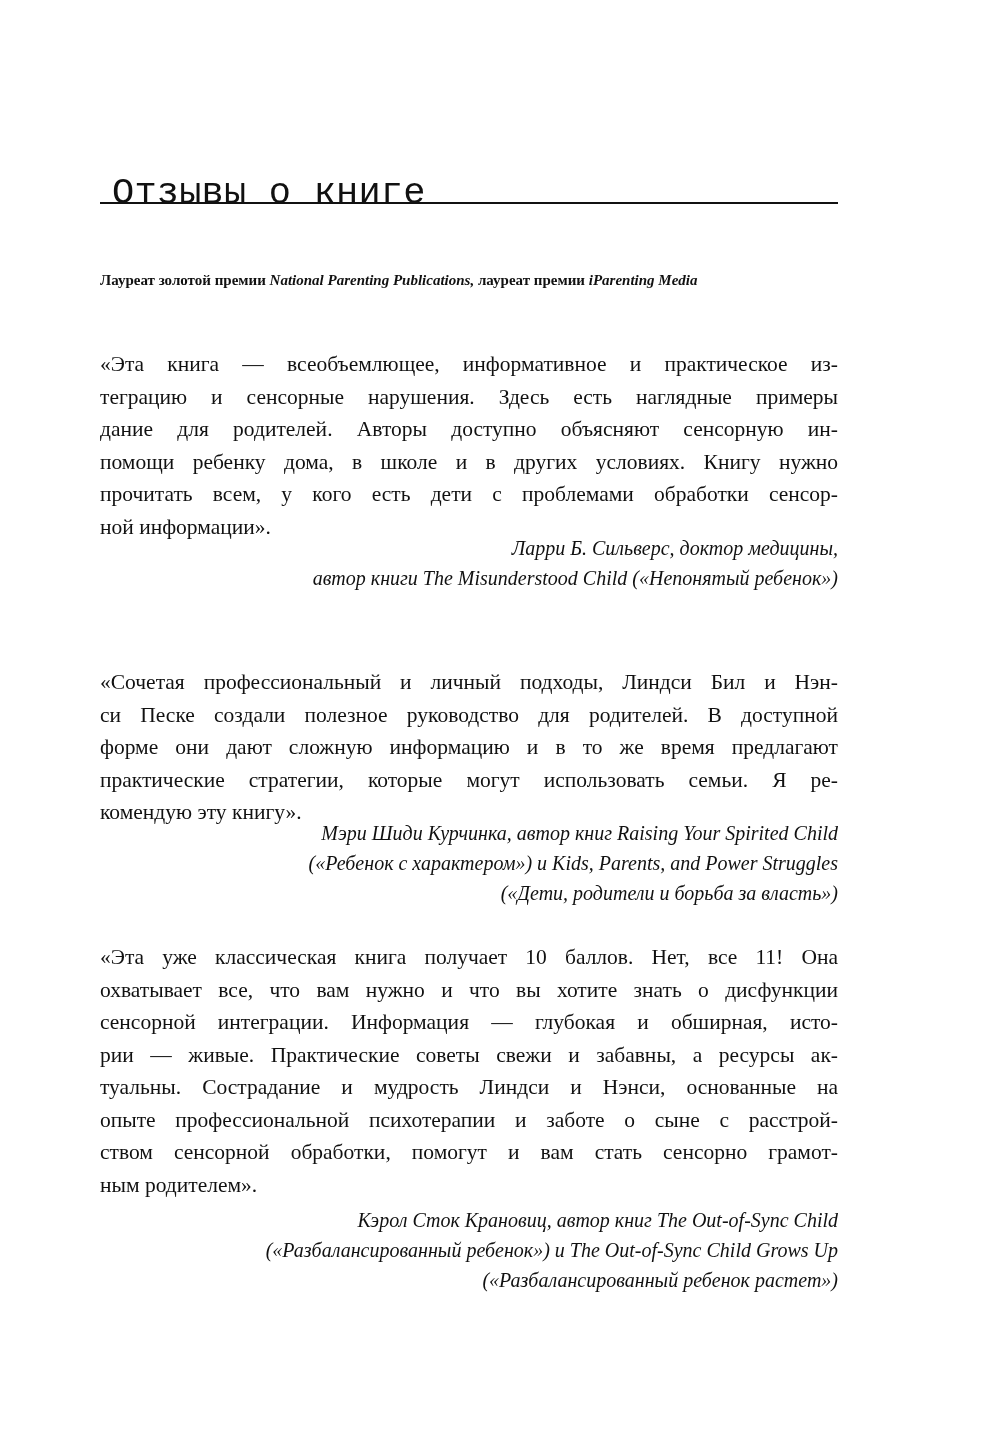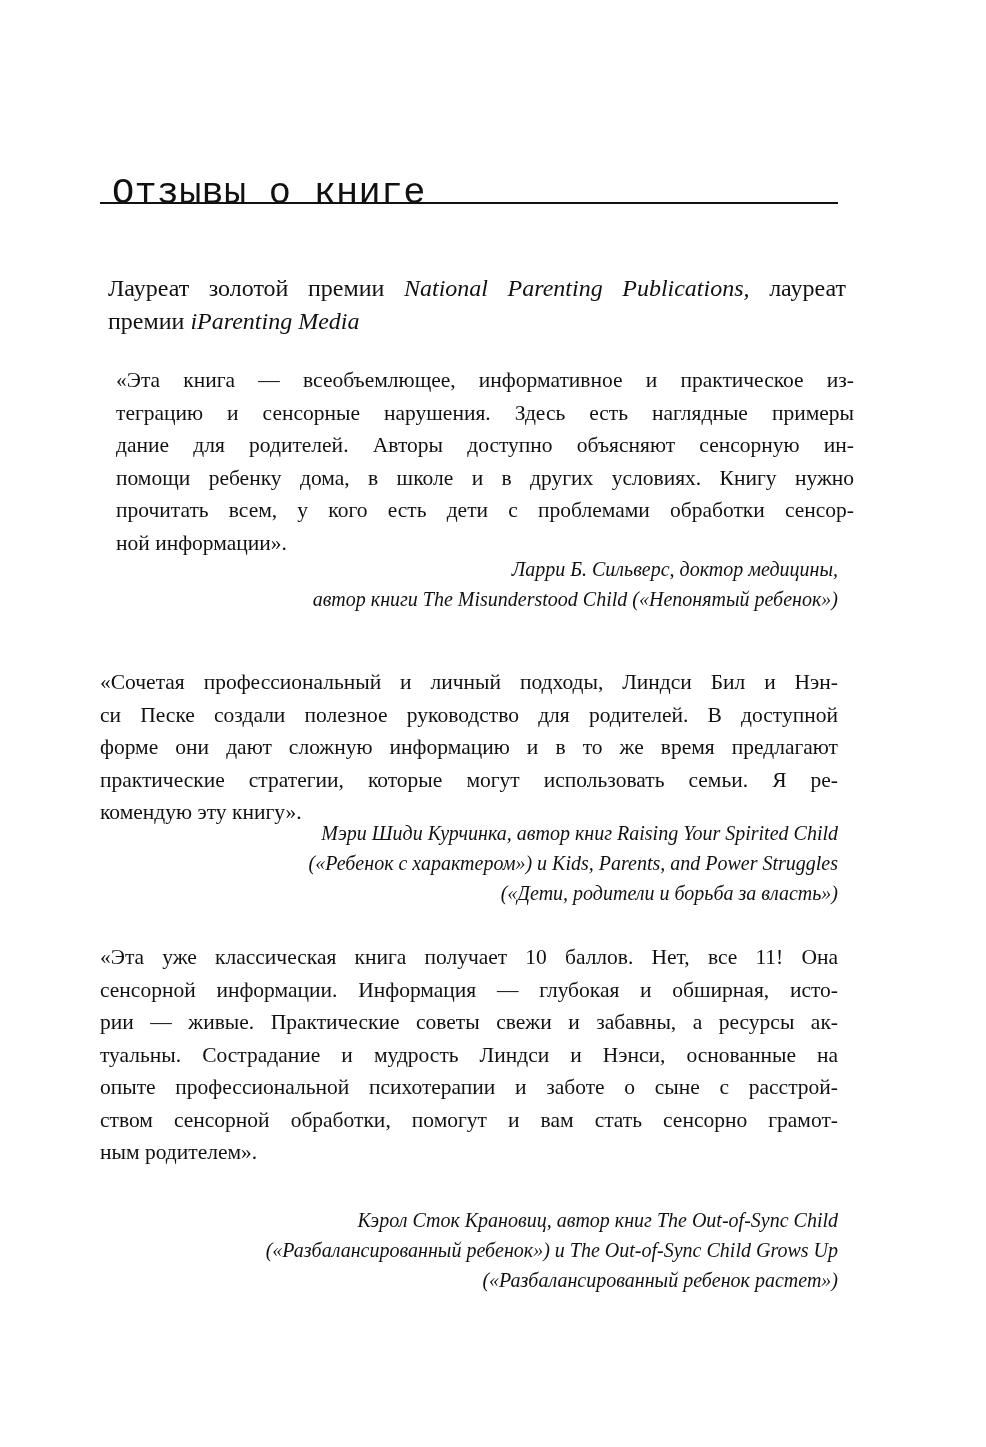--- a/index.html
+++ b/index.html
@@ -6,38 +6,38 @@
   body { width: 986px; height: 1447px; position: relative; overflow: hidden; color: #111111; }
   .page { position: absolute; left: 100px; top: 0; width: 738px; }
   .title {
     position: absolute; left: 0; top: 160px;
     font-family: Liberation Mono, monospace; font-size: 37px; line-height: 42px;
     font-weight: normal; margin: 12px; letter-spacing: 0.2px;
   }
   .rule { position: absolute; left: 0; top: 202px; width: 738px; height: 2px; background: #111111; }
   .award {
     position: absolute; left: 0; top: 264px; width: 738px;
-    font-family: "Liberation Serif", serif; font-weight: normal; font-size: 24px; line-height: 33px;
-    text-align: justify; text-align-last: left; margin: 8px;
+    font-family: "Liberation Serif", serif; font-weight: bold; font-size: 15px; line-height: 33px;
+    text-align: justify; text-align-last: left; margin: 0;
   }
   .quote {
     position: absolute; left: 0; width: 738px;
     font-family: "Liberation Serif", serif; font-size: 21.5px; line-height: 32.5px;
     margin: 0;
   }
   .quote .line { display: block; text-align: justify; text-align-last: justify; white-space: nowrap; height: 32.5px; }
   .quote .line.last { text-align-last: left; }
   .attr {
     position: absolute; left: 0; width: 738px;
     font-family: "Liberation Serif", serif; font-style: italic; font-size: 20px; line-height: 30px;
     text-align: right; margin: 0;
   }
   .attr .line { display: block; white-space: nowrap; }
-  .q1 { top: 364px; margin-left: 16px; }
-  .a1 { top: 554px; font-style: italic; }
+  .q1 { top: 348px; }
+  .a1 { top: 533px; font-style: italic; }
   .q2 { top: 666px; }
   .a2 { top: 818px; }
   .q3 { top: 941px; }
   .a3 { top: 1205px; }
 </style>
 </head>
 <body>
 
 <div class="page">
   <h1 class="title">Отзывы о книге</h1>
@@ -68,21 +68,22 @@
     <span class="line last">комендую эту книгу».</span>
   </div>
   <div class="attr a2">
     <span class="line">Мэри Шиди Курчинка, автор книг Raising Your Spirited Child</span>
     <span class="line">(«Ребенок с характером») и Kids, Parents, and Power Struggles</span>
     <span class="line">(«Дети, родители и борьба за власть»)</span>
   </div>
 
   <div class="quote q3">
     <span class="line">«Эта уже классическая книга получает 10 баллов. Нет, все 11! Она</span>
-    <span class="line">сенсорной информации. Информация — глубокая и обширная, исто-</span>
+    <span class="line">охватывает все, что вам нужно и что вы хотите знать о дисфункции</span>
+    <span class="line">сенсорной интеграции. Информация — глубокая и обширная, исто-</span>
     <span class="line">рии — живые. Практические советы свежи и забавны, а ресурсы ак-</span>
     <span class="line">туальны. Сострадание и мудрость Линдси и Нэнси, основанные на</span>
     <span class="line">опыте профессиональной психотерапии и заботе о сыне с расстрой-</span>
     <span class="line">ством сенсорной обработки, помогут и вам стать сенсорно грамот-</span>
     <span class="line last">ным родителем».</span>
   </div>
   <div class="attr a3">
     <span class="line">Кэрол Сток Крановиц, автор книг The Out-of-Sync Child</span>
     <span class="line">(«Разбалансированный ребенок») и The Out-of-Sync Child Grows Up</span>
     <span class="line">(«Разбалансированный ребенок растет»)</span>

